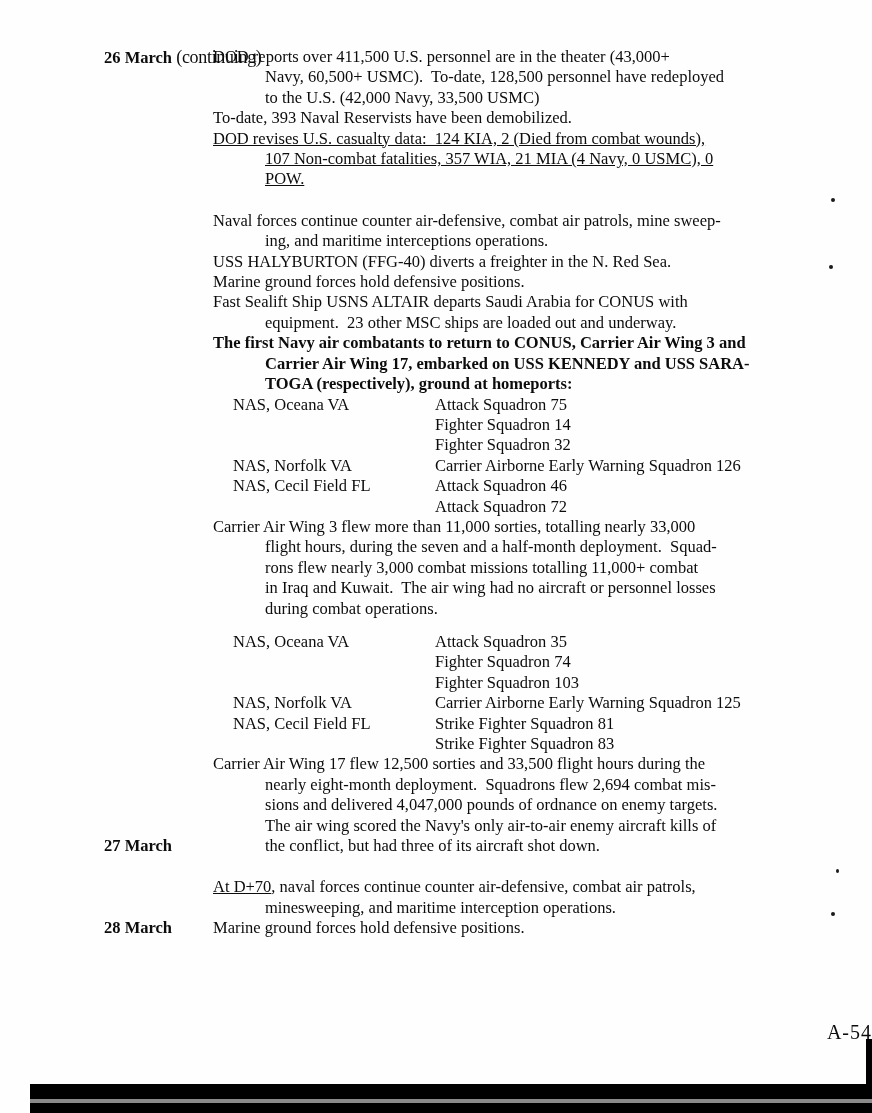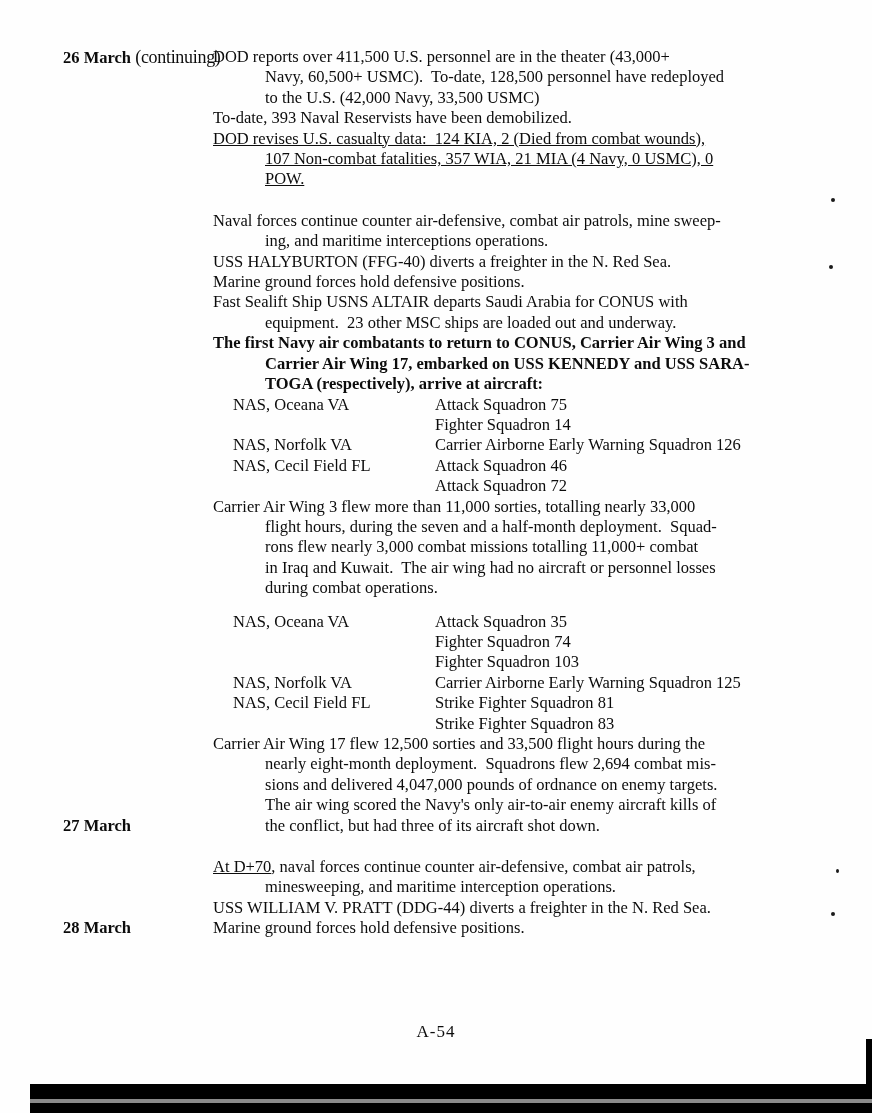--- a/index.html
+++ b/index.html
@@ -12,37 +12,37 @@
     overflow: hidden;
     font-family: "Liberation Serif", serif;
     font-size: 16.5px;
     line-height: 20.4px;
     color: #0c0c0c;
   }
   .doc { padding: 47px 0 0 63px; }
   .entry { display: flex; }
   .entry + .entry { margin-top: 21px; align-items: flex-end; }
   .date { flex: 0 0 150px; width: 150px; white-space: pre; }
-  .date-b { font-weight: bold; }
+  .date-b { font-weight: bold; margin-left: 41px; }
   .date-s { font-size: 18px; letter-spacing: -0.3px; }
   .econtent { width: 625px; }
   .line { white-space: pre; }
   .i1 { padding-left: 52px; }
   .b { font-weight: bold; }
   .u, span.u { text-decoration: underline; }
   .cols { display: flex; white-space: pre; margin-left: 20px; }
   .c1 { flex: 0 0 202px; }
   .spacer { height: 13px; }
   .footer {
     position: absolute;
     top: 1022px;
     left: 0;
     width: 100%;
-    text-align: center;
-    font-size: 17px;
+    text-align: right;
+    font-size: 20px;
     letter-spacing: 1px;
   }
   .bar { position: absolute; background: #000; }
   .bar-gray { position: absolute; background: #8a8a8a; }
   .speck { position: absolute; background: #1a1a1a; border-radius: 50%; }
 </style>
 </head>
 <body>
 
 <div class="page">
@@ -64,23 +64,24 @@
           <div class="date"><span class="date-b">27 March</span></div>
           <div class="econtent">
             <div class="line i0">Naval forces continue counter air-defensive, combat air patrols, mine sweep-</div>
             <div class="line i1">ing, and maritime interceptions operations.</div>
             <div class="line i0">USS HALYBURTON (FFG-40) diverts a freighter in the N. Red Sea.</div>
             <div class="line i0">Marine ground forces hold defensive positions.</div>
             <div class="line i0">Fast Sealift Ship USNS ALTAIR departs Saudi Arabia for CONUS with</div>
             <div class="line i1">equipment.  23 other MSC ships are loaded out and underway.</div>
             <div class="line i0 b">The first Navy air combatants to return to CONUS, Carrier Air Wing 3 and</div>
             <div class="line i1 b">Carrier Air Wing 17, embarked on USS KENNEDY and USS SARA-</div>
-            <div class="line i1 b">TOGA (respectively), arrive at aircraft:</div>
+            <div class="line i1 b">TOGA (respectively), ground at homeports:</div>
             <div class="cols"><span class="c1">NAS, Oceana VA</span><span class="c2">Attack Squadron 75</span></div>
             <div class="cols"><span class="c1"></span><span class="c2">Fighter Squadron 14</span></div>
+            <div class="cols"><span class="c1"></span><span class="c2">Fighter Squadron 32</span></div>
             <div class="cols"><span class="c1">NAS, Norfolk VA</span><span class="c2">Carrier Airborne Early Warning Squadron 126</span></div>
             <div class="cols"><span class="c1">NAS, Cecil Field FL</span><span class="c2">Attack Squadron 46</span></div>
             <div class="cols"><span class="c1"></span><span class="c2">Attack Squadron 72</span></div>
             <div class="line i0">Carrier Air Wing 3 flew more than 11,000 sorties, totalling nearly 33,000</div>
             <div class="line i1">flight hours, during the seven and a half-month deployment.  Squad-</div>
             <div class="line i1">rons flew nearly 3,000 combat missions totalling 11,000+ combat</div>
             <div class="line i1">in Iraq and Kuwait.  The air wing had no aircraft or personnel losses</div>
             <div class="line i1">during combat operations.</div>
             <div class="spacer"></div>
             <div class="cols"><span class="c1">NAS, Oceana VA</span><span class="c2">Attack Squadron 35</span></div>
@@ -94,21 +95,20 @@
             <div class="line i1">sions and delivered 4,047,000 pounds of ordnance on enemy targets.</div>
             <div class="line i1">The air wing scored the Navy's only air-to-air enemy aircraft kills of</div>
             <div class="line i1">the conflict, but had three of its aircraft shot down.</div>
           </div>
         </div>
         <div class="entry">
           <div class="date"><span class="date-b">28 March</span></div>
           <div class="econtent">
             <div class="line i0"><span class="u">At D+70</span><span>, naval forces continue counter air-defensive, combat air patrols,</span></div>
             <div class="line i1">minesweeping, and maritime interception operations.</div>
-            <div class="line i0">USS WILLIAM V. PRATT (DDG-44) diverts a freighter in the N. Red Sea.</div>
             <div class="line i0">Marine ground forces hold defensive positions.</div>
           </div>
         </div>
       </div>
   </div>
 
   <div class="footer">A-54</div>
 
   <div class="speck" style="left:831px; top:198px; width:4px; height:4px;"></div>
   <div class="speck" style="left:829px; top:265px; width:4px; height:4px;"></div>

